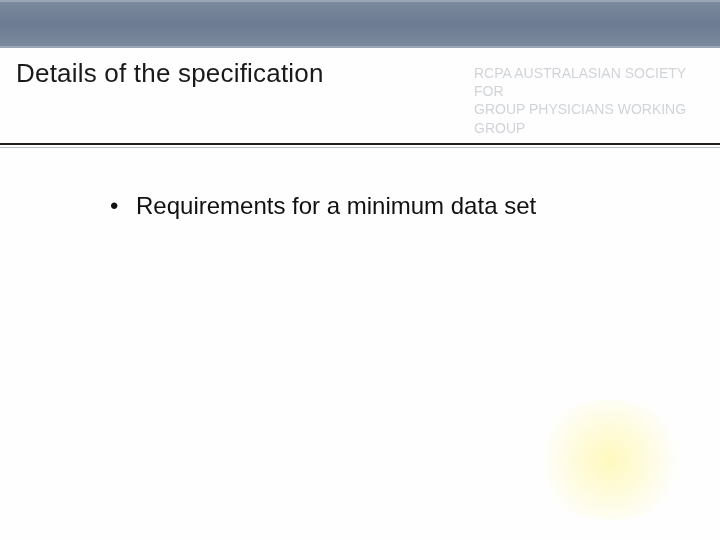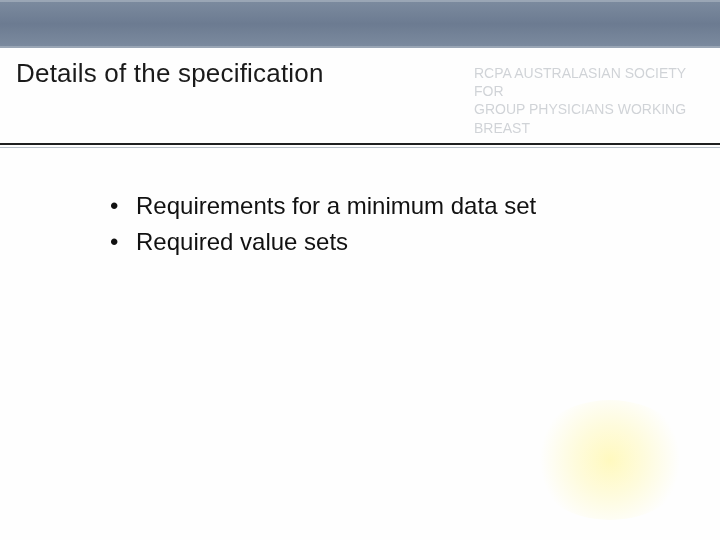--- a/index.html
+++ b/index.html
@@ -86,27 +86,26 @@
 </head>
 <body>
 
 <div class="top-band"></div>
 
 <div class="title-area">
   <h1 class="slide-title">Details of the specification</h1>
   <div class="header-org">
     <span class="line">RCPA AUSTRALASIAN SOCIETY FOR</span>
     <span class="line">GROUP PHYSICIANS WORKING</span>
-    <span class="line">BREAST</span>
+    <span class="line">GROUP</span>
   </div>
 </div>
 
 <div class="hr-dark"></div>
 <div class="hr-light"></div>
 
 <div class="content">
   <ul class="bullets">
     <li>Requirements for a minimum data set</li>
-    <li>Required value sets</li>
   </ul>
 </div>
 
 <div class="glow"></div>
 
 </body></html>

